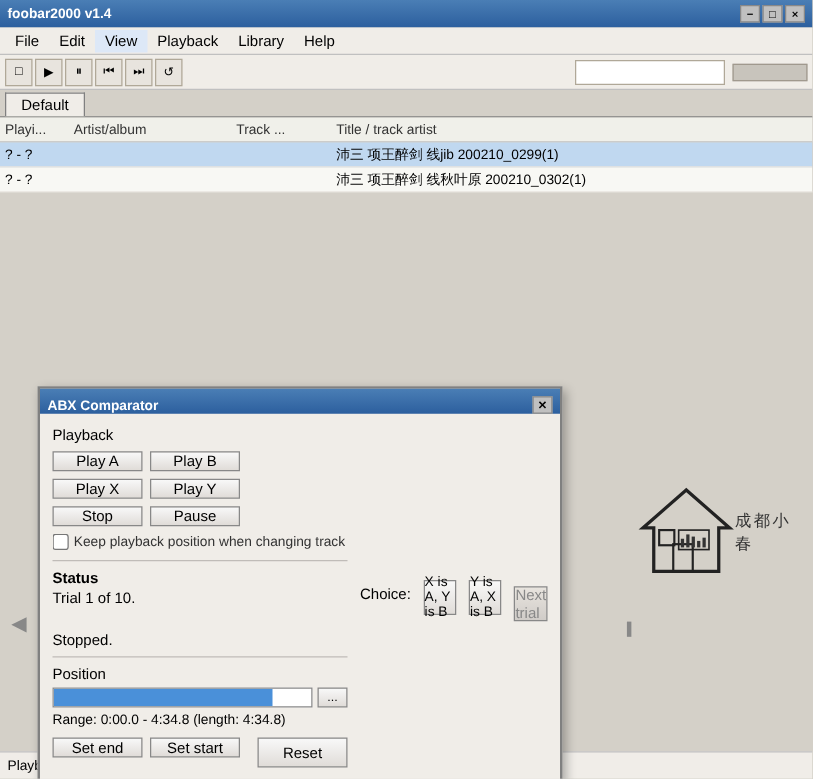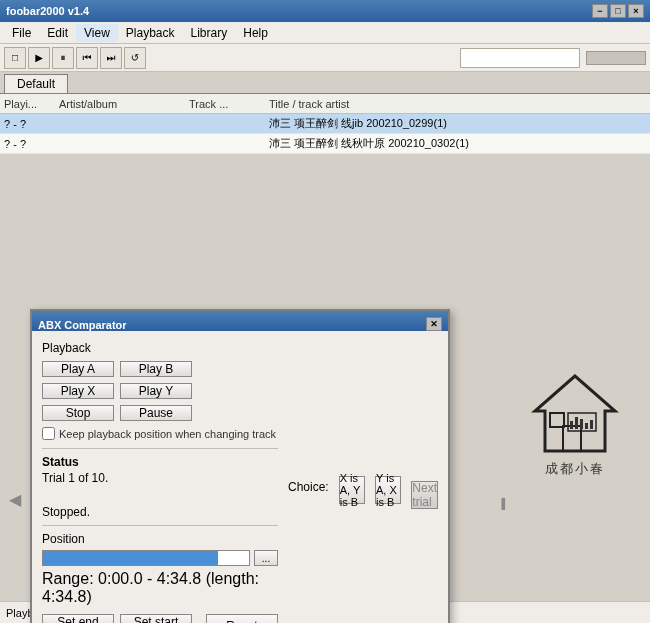--- a/index.html
+++ b/index.html
@@ -251,21 +251,21 @@
       width: 85%;
     }
     .position-dots {
       width: 24px; height: 16px;
       background: linear-gradient(to bottom, #f8f8f8, #e0dcd8);
       border: 1px solid #888;
       display: flex; align-items: center; justify-content: center;
       font-size: 10px;
       cursor: pointer;
     }
-    .range-text { font-size: 16px; margin-top: 4px; color: #000; }
+    .range-text { font-size: 11px; margin-top: 4px; color: #000; }
 
     .bottom-btn-row {
       display: flex;
       gap: 6px;
       margin-top: 8px;
     }
     .reset-btn {
       margin-left: auto;
       width: 72px;
       height: 24px;
@@ -277,21 +277,21 @@
     }
 
     
     .watermark {
       position: absolute;
       right: 10px;
       bottom: 50px;
       width: 130px;
       height: 120px;
       display: flex;
-      flex-direction: column;
+      flex-direction: row;
       align-items: center;
       justify-content: center;
     }
     .watermark-text {
       font-size: 13px;
       color: #333;
       margin-top: 4px;
       letter-spacing: 2px;
     }
 

